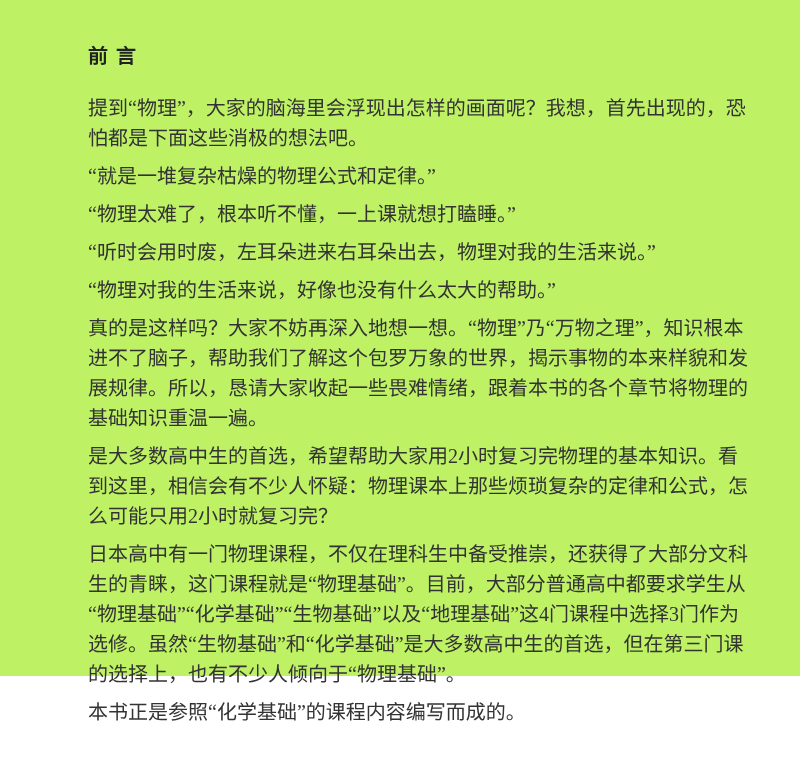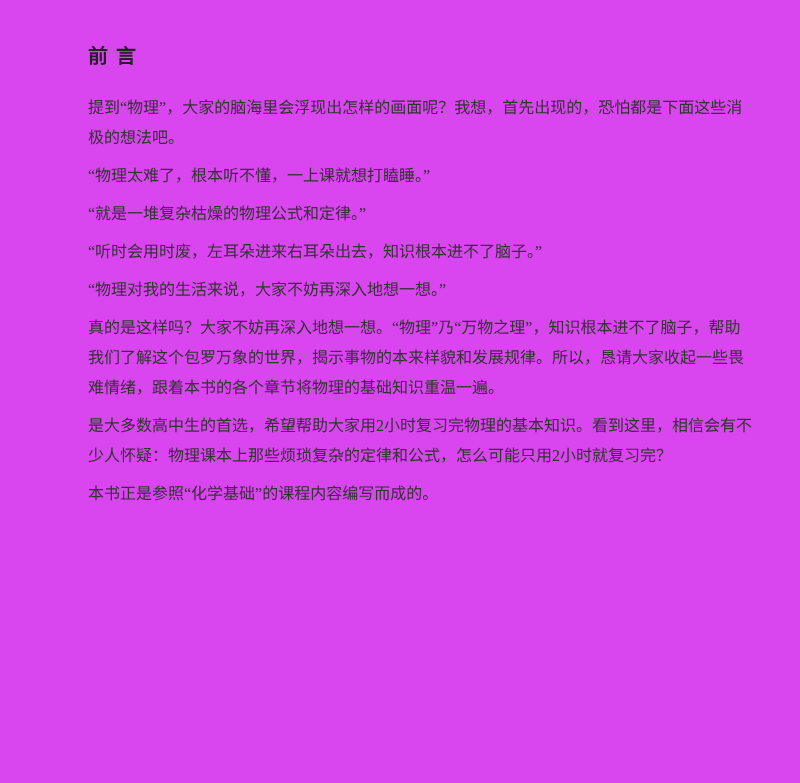--- a/index.html
+++ b/index.html
@@ -10,63 +10,64 @@
   body {
     width: 800px;
     height: 783px;
     overflow: hidden;
     font-family: "Liberation Serif", "DejaVu Serif", serif;
     color: #333333;
   }
   .page {
     box-sizing: border-box;
     width: 800px;
-    height: 783px;
+    height: 676px;
     padding: 41px 44px 0 88px;
-    background: #d946ef;
+    background: #bef264;
   }
   .content {
     width: 668px;
   }
   h1.preface-title {
     margin: 0 0 22px 0;
     font-size: 20px;
     line-height: 30px;
     font-weight: bold;
     letter-spacing: 8px;
     color: #222222;
   }
   p.para {
     margin: 0 0 8px 0;
-    font-size: 16px;
+    font-size: 20px;
     line-height: 30px;
     text-align: left;
     color: #333333;
     word-break: normal;
     overflow-wrap: break-word;
   }
 </style>
 </head>
 <body>
 
 <main class="page">
   <div class="content">
     <h1 class="preface-title">前言</h1>
 
     <p class="para">提到“物理”，大家的脑海里会浮现出怎样的画面呢？我想，首先出现的，恐怕都是下面这些消极的想法吧。</p>
 
+    <p class="para">“就是一堆复杂枯燥的物理公式和定律。”</p>
+
     <p class="para">“物理太难了，根本听不懂，一上课就想打瞌睡。”</p>
 
-    <p class="para">“就是一堆复杂枯燥的物理公式和定律。”</p>
+    <p class="para">“听时会用时废，左耳朵进来右耳朵出去，物理对我的生活来说。”</p>
 
-    <p class="para">“听时会用时废，左耳朵进来右耳朵出去，知识根本进不了脑子。”</p>
-
-    <p class="para">“物理对我的生活来说，大家不妨再深入地想一想。”</p>
+    <p class="para">“物理对我的生活来说，好像也没有什么太大的帮助。”</p>
 
     <p class="para">真的是这样吗？大家不妨再深入地想一想。“物理”乃“万物之理”，知识根本进不了脑子，帮助我们了解这个包罗万象的世界，揭示事物的本来样貌和发展规律。所以，恳请大家收起一些畏难情绪，跟着本书的各个章节将物理的基础知识重温一遍。</p>
 
     <p class="para">是大多数高中生的首选，希望帮助大家用2小时复习完物理的基本知识。看到这里，相信会有不少人怀疑：物理课本上那些烦琐复杂的定律和公式，怎么可能只用2小时就复习完？</p>
 
 
+    <p class="para">日本高中有一门物理课程，不仅在理科生中备受推崇，还获得了大部分文科生的青睐，这门课程就是“物理基础”。目前，大部分普通高中都要求学生从“物理基础”“化学基础”“生物基础”以及“地理基础”这4门课程中选择3门作为选修。虽然“生物基础”和“化学基础”是大多数高中生的首选，但在第三门课的选择上，也有不少人倾向于“物理基础”。</p>
 
     <p class="para">本书正是参照“化学基础”的课程内容编写而成的。</p>
   </div>
 </main>
 
 </body></html>

